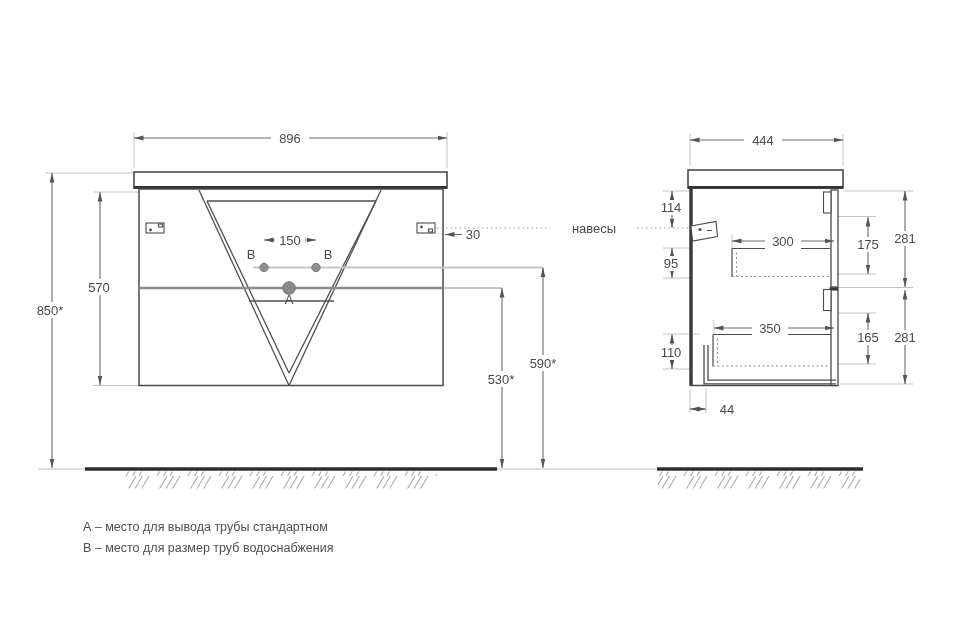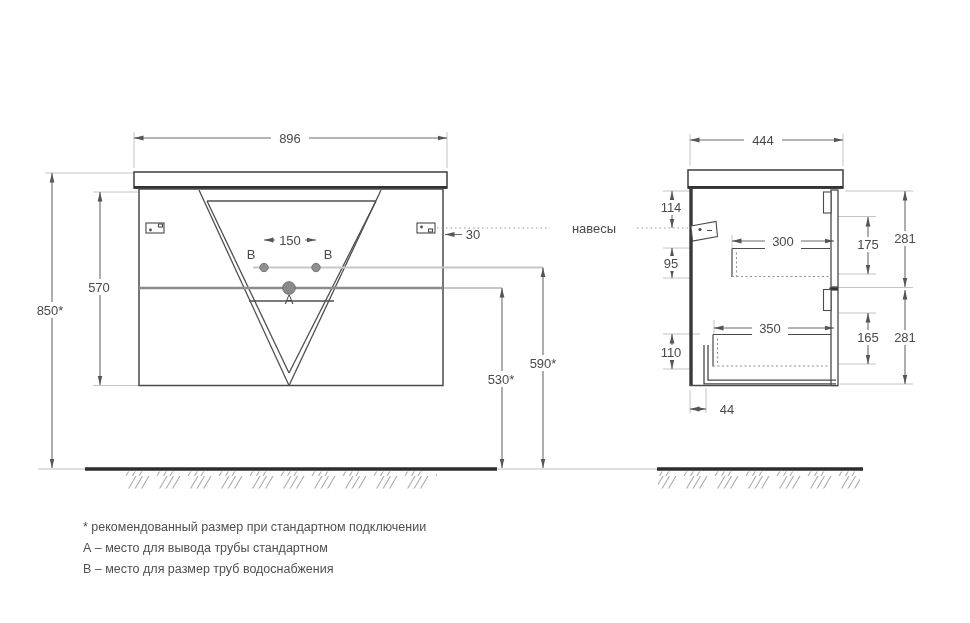--- a/index.html
+++ b/index.html
@@ -205,17 +205,16 @@
     <text x="868" y="342">165</text>
     <text x="905" y="342">281</text>
     <text x="594" y="232.5">навесы</text>
     <text x="251" y="259">B</text>
     <text x="328" y="259">B</text>
     <text x="289" y="304">A</text>
   </g>
 </svg>
 
 <div class="notes">
-  <div>* рекомендованный размер при стандартном подключении</div>
   <div>А – место для вывода трубы стандартном</div>
   <div>В – место для размер труб водоснабжения</div>
 </div>
 </div>
 
 </body></html>

